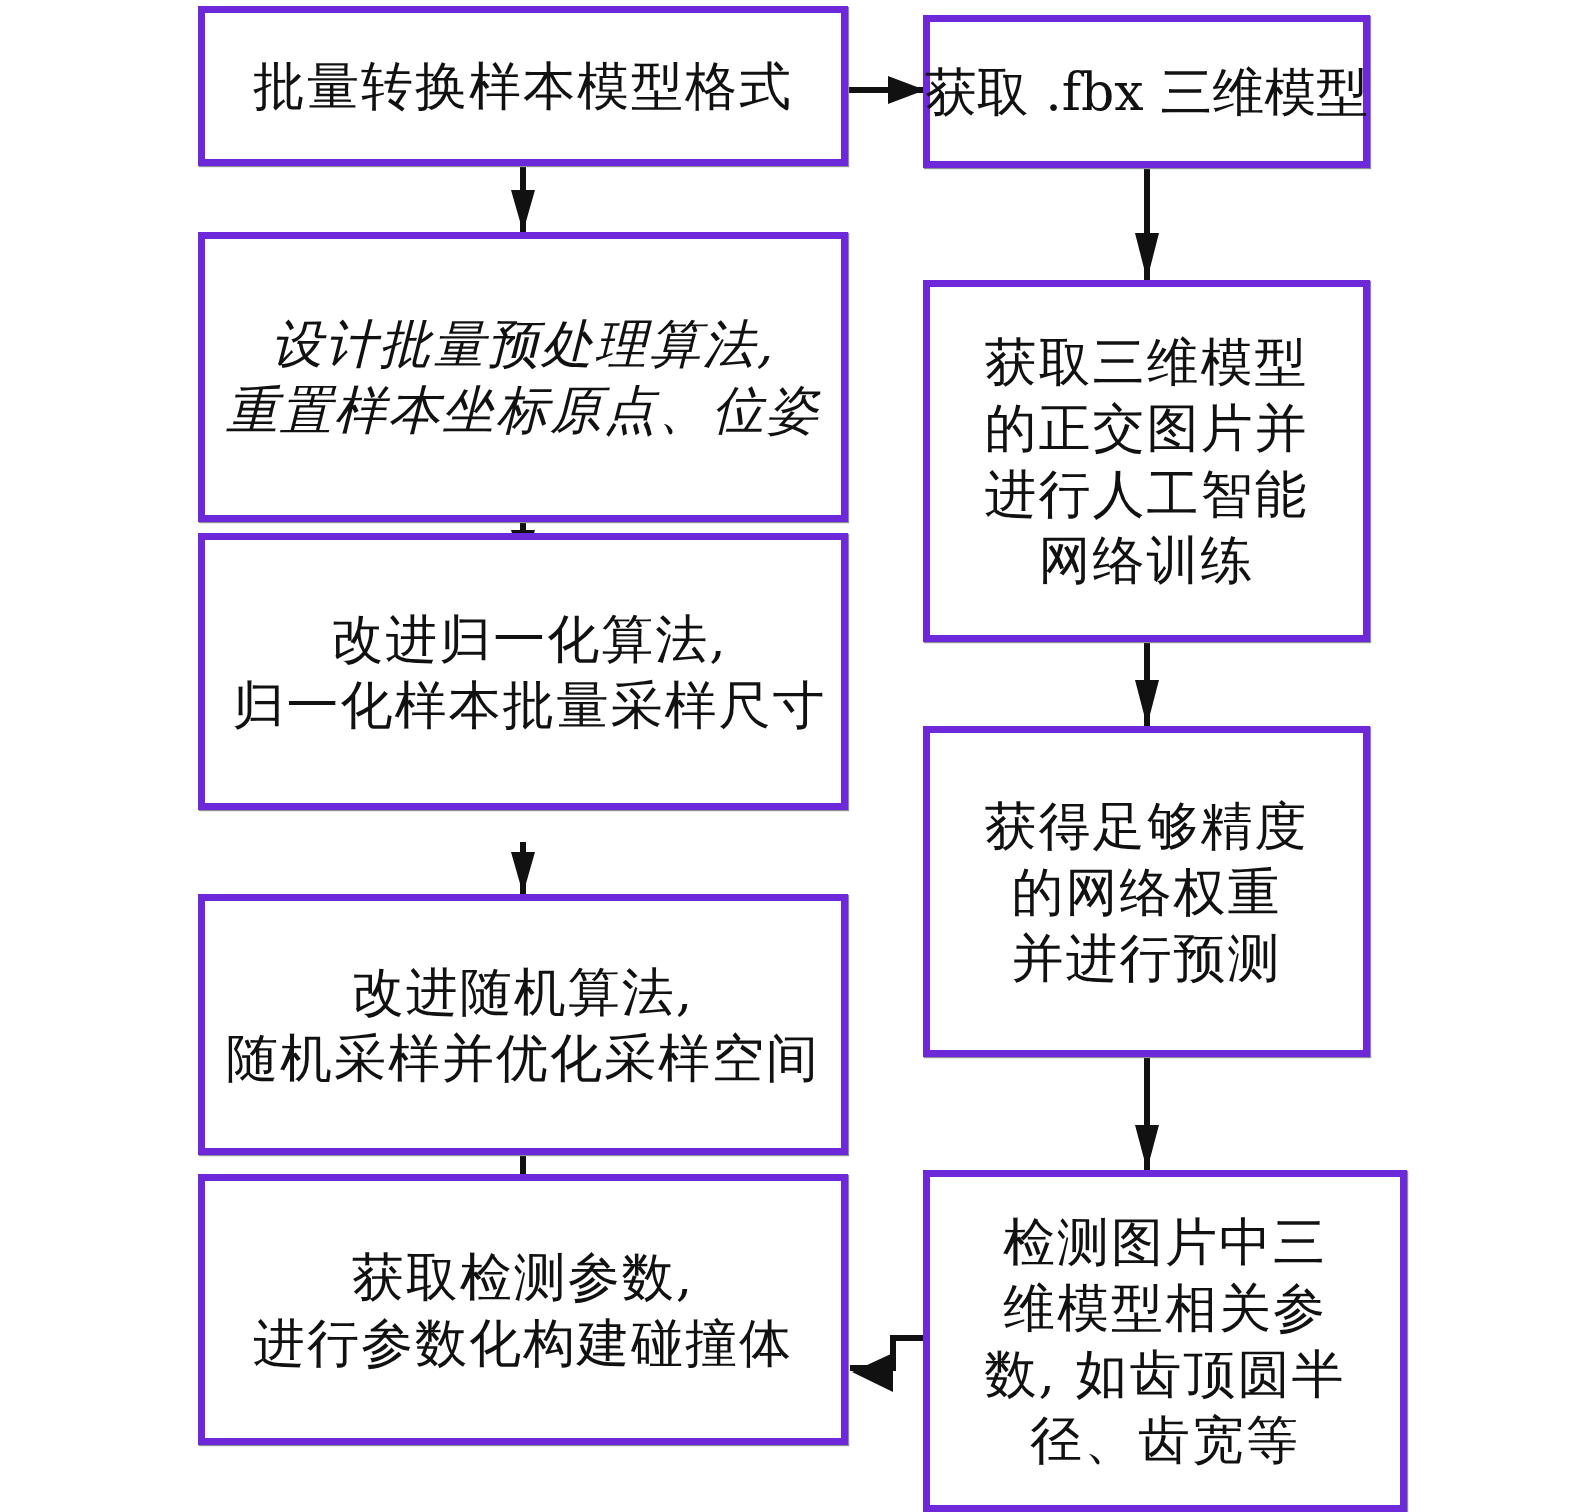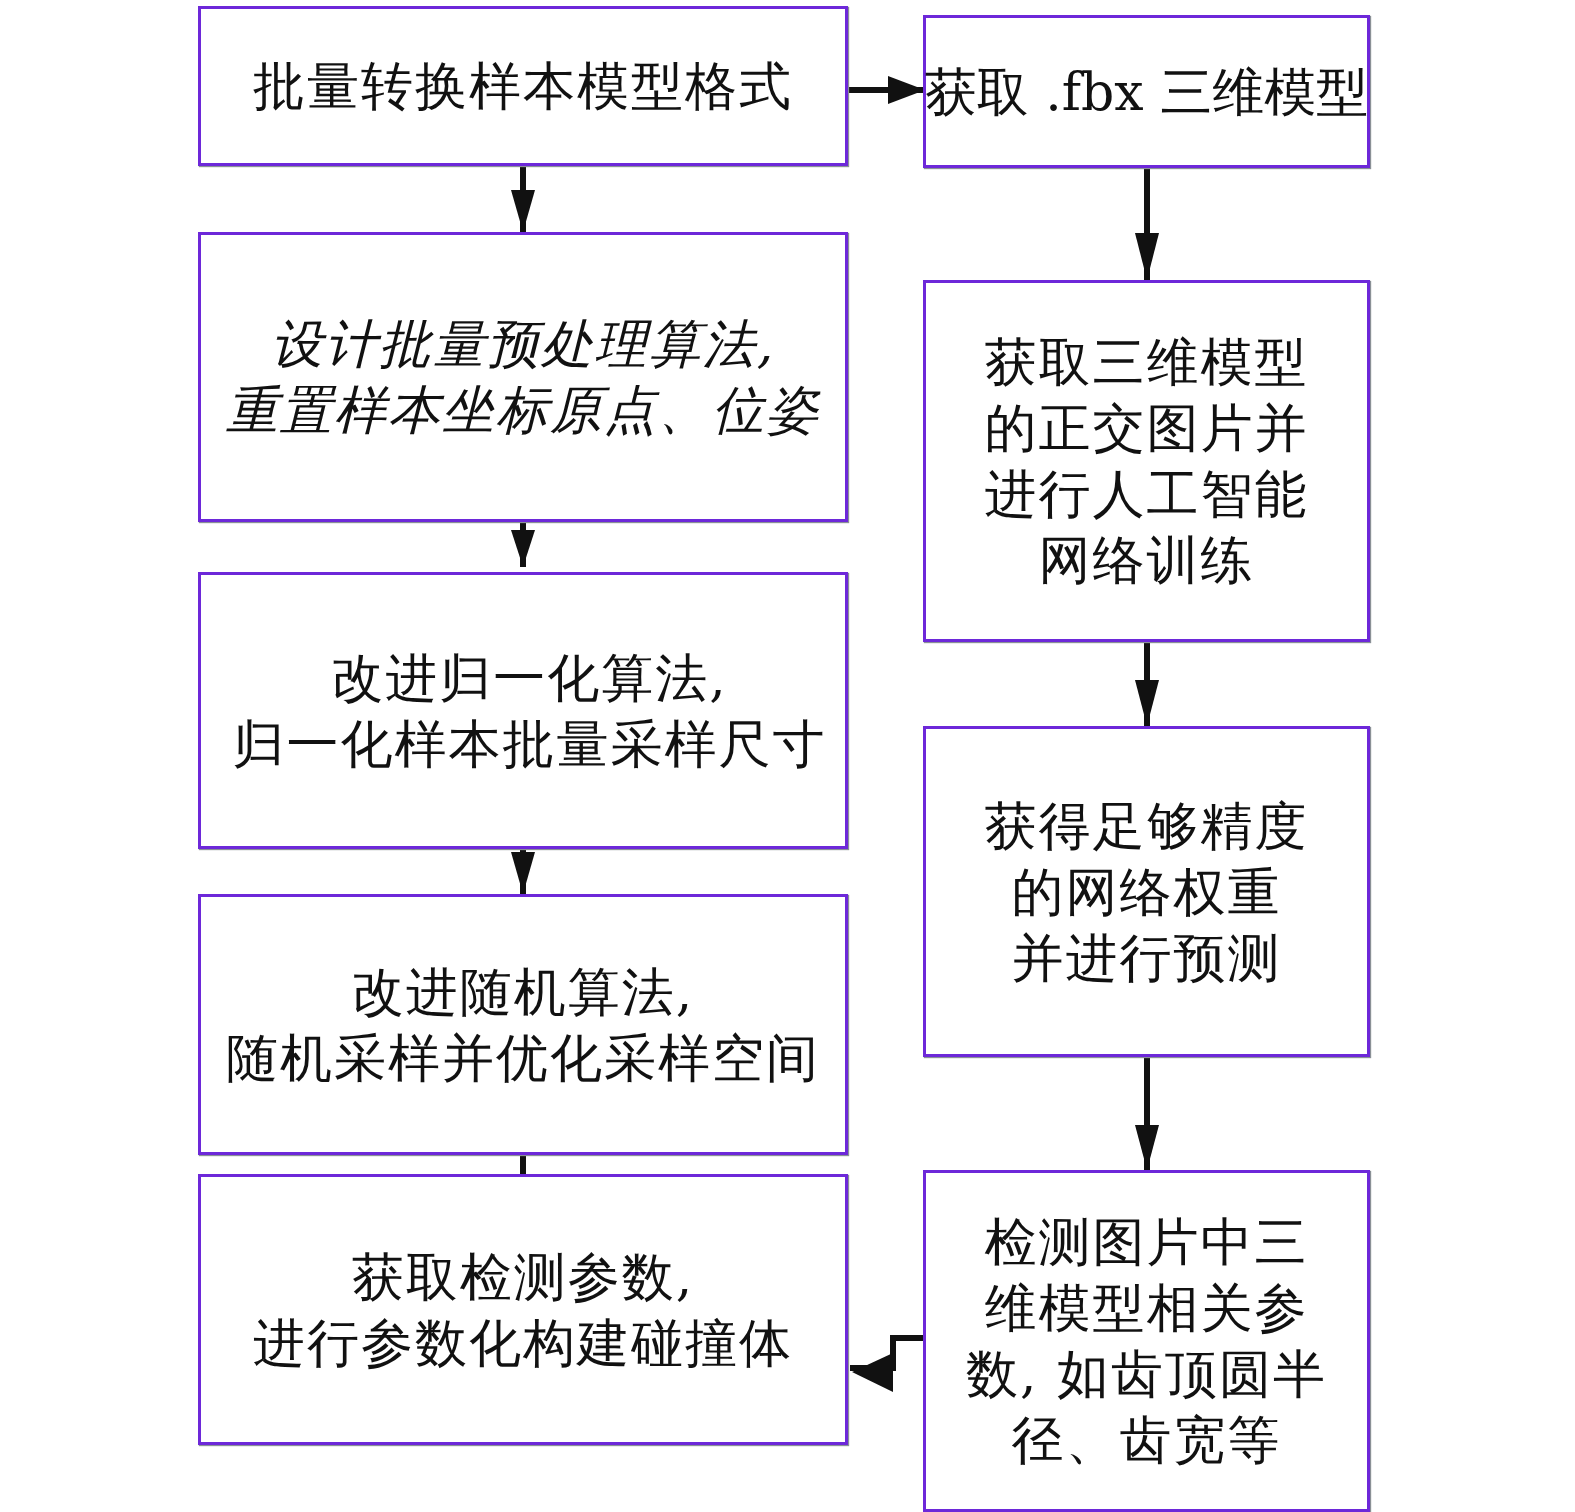--- a/index.html
+++ b/index.html
@@ -1,18 +1,18 @@
 <!DOCTYPE html>
 <html><head>
 <meta charset="utf-8">
 <style>
   html, body { margin: 0; padding: 0; background: #ffffff; }
   body { width: 1575px; height: 1512px; position: relative; overflow: hidden;
          font-family: "DejaVu Serif", "Liberation Serif", serif; color: #111; }
-  .box { position: absolute; box-sizing: border-box; border: 3px solid #6d28d9;
+  .box { position: absolute; box-sizing: border-box; border: 7px solid #6d28d9;
          background: #fff; display: flex; align-items: center; justify-content: center;
          text-align: center; box-shadow: 1px 1px 1px #8a9096; }
   .lbl { font-size: 52px; line-height: 66px; letter-spacing: 2px; white-space: pre-line; }
   svg.conn { position: absolute; left: 0; top: 0; }
 </style>
 </head>
 <body>
 
 <svg class="conn" width="1575" height="1512">
   <defs>
@@ -44,21 +44,21 @@
   </g>
 </svg>
 
 <div class="box" style="left:198px;top:6px;width:650px;height:160px;">
   <span class="lbl">批量转换样本模型格式</span>
 </div>
 <div class="box" style="left:198px;top:232px;width:650px;height:290px;font-style:italic;">
   <span class="lbl">设计批量预处理算法,
 重置样本坐标原点、位姿</span>
 </div>
-<div class="box" style="left:198px;top:572px;width:650px;height:277px;padding-left:13px;">
+<div class="box" style="left:198px;top:533px;width:650px;height:277px;padding-left:13px;">
   <span class="lbl">改进归一化算法,
 归一化样本批量采样尺寸</span>
 </div>
 <div class="box" style="left:198px;top:894px;width:650px;height:261px;">
   <span class="lbl">改进随机算法,
 随机采样并优化采样空间</span>
 </div>
 <div class="box" style="left:198px;top:1174px;width:650px;height:271px;">
   <span class="lbl">获取检测参数,
 进行参数化构建碰撞体</span>
@@ -71,18 +71,18 @@
   <span class="lbl">获取三维模型
 的正交图片并
 进行人工智能
 网络训练</span>
 </div>
 <div class="box" style="left:923px;top:726px;width:447px;height:331px;">
   <span class="lbl">获得足够精度
 的网络权重
 并进行预测</span>
 </div>
-<div class="box" style="left:923px;top:1170px;width:447px;height:342px;">
+<div class="box" style="left:923px;top:1170px;width:484px;height:342px;">
   <span class="lbl">检测图片中三
 维模型相关参
 数, 如齿顶圆半
 径、齿宽等</span>
 </div>
 
 </body></html>

